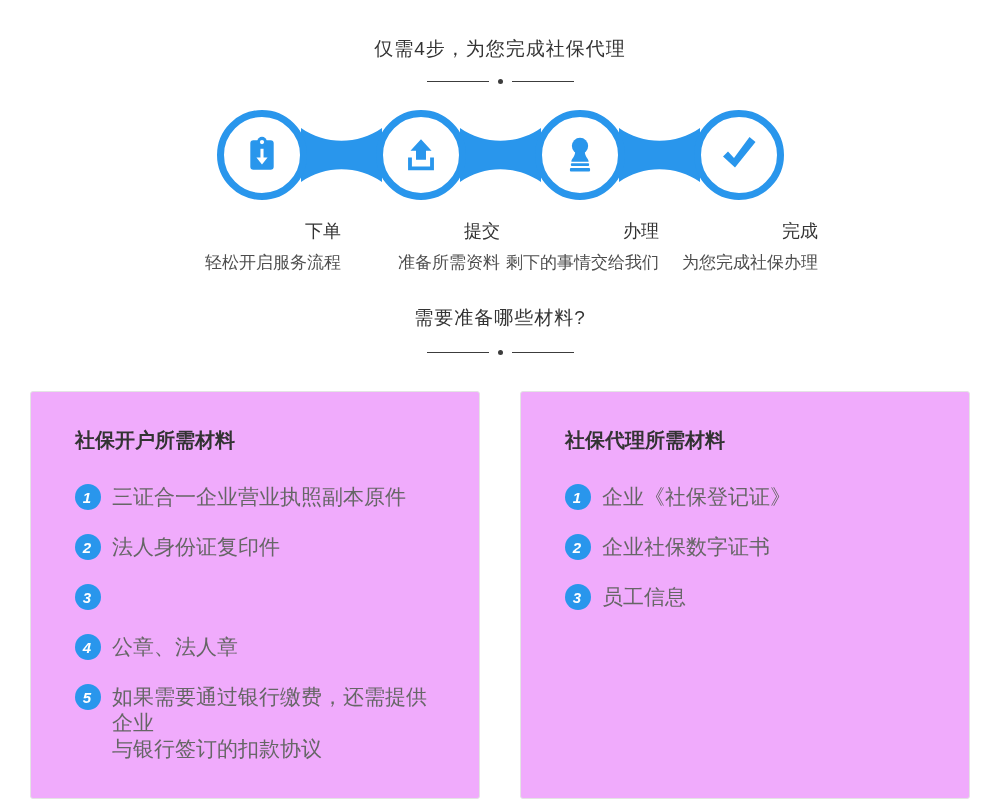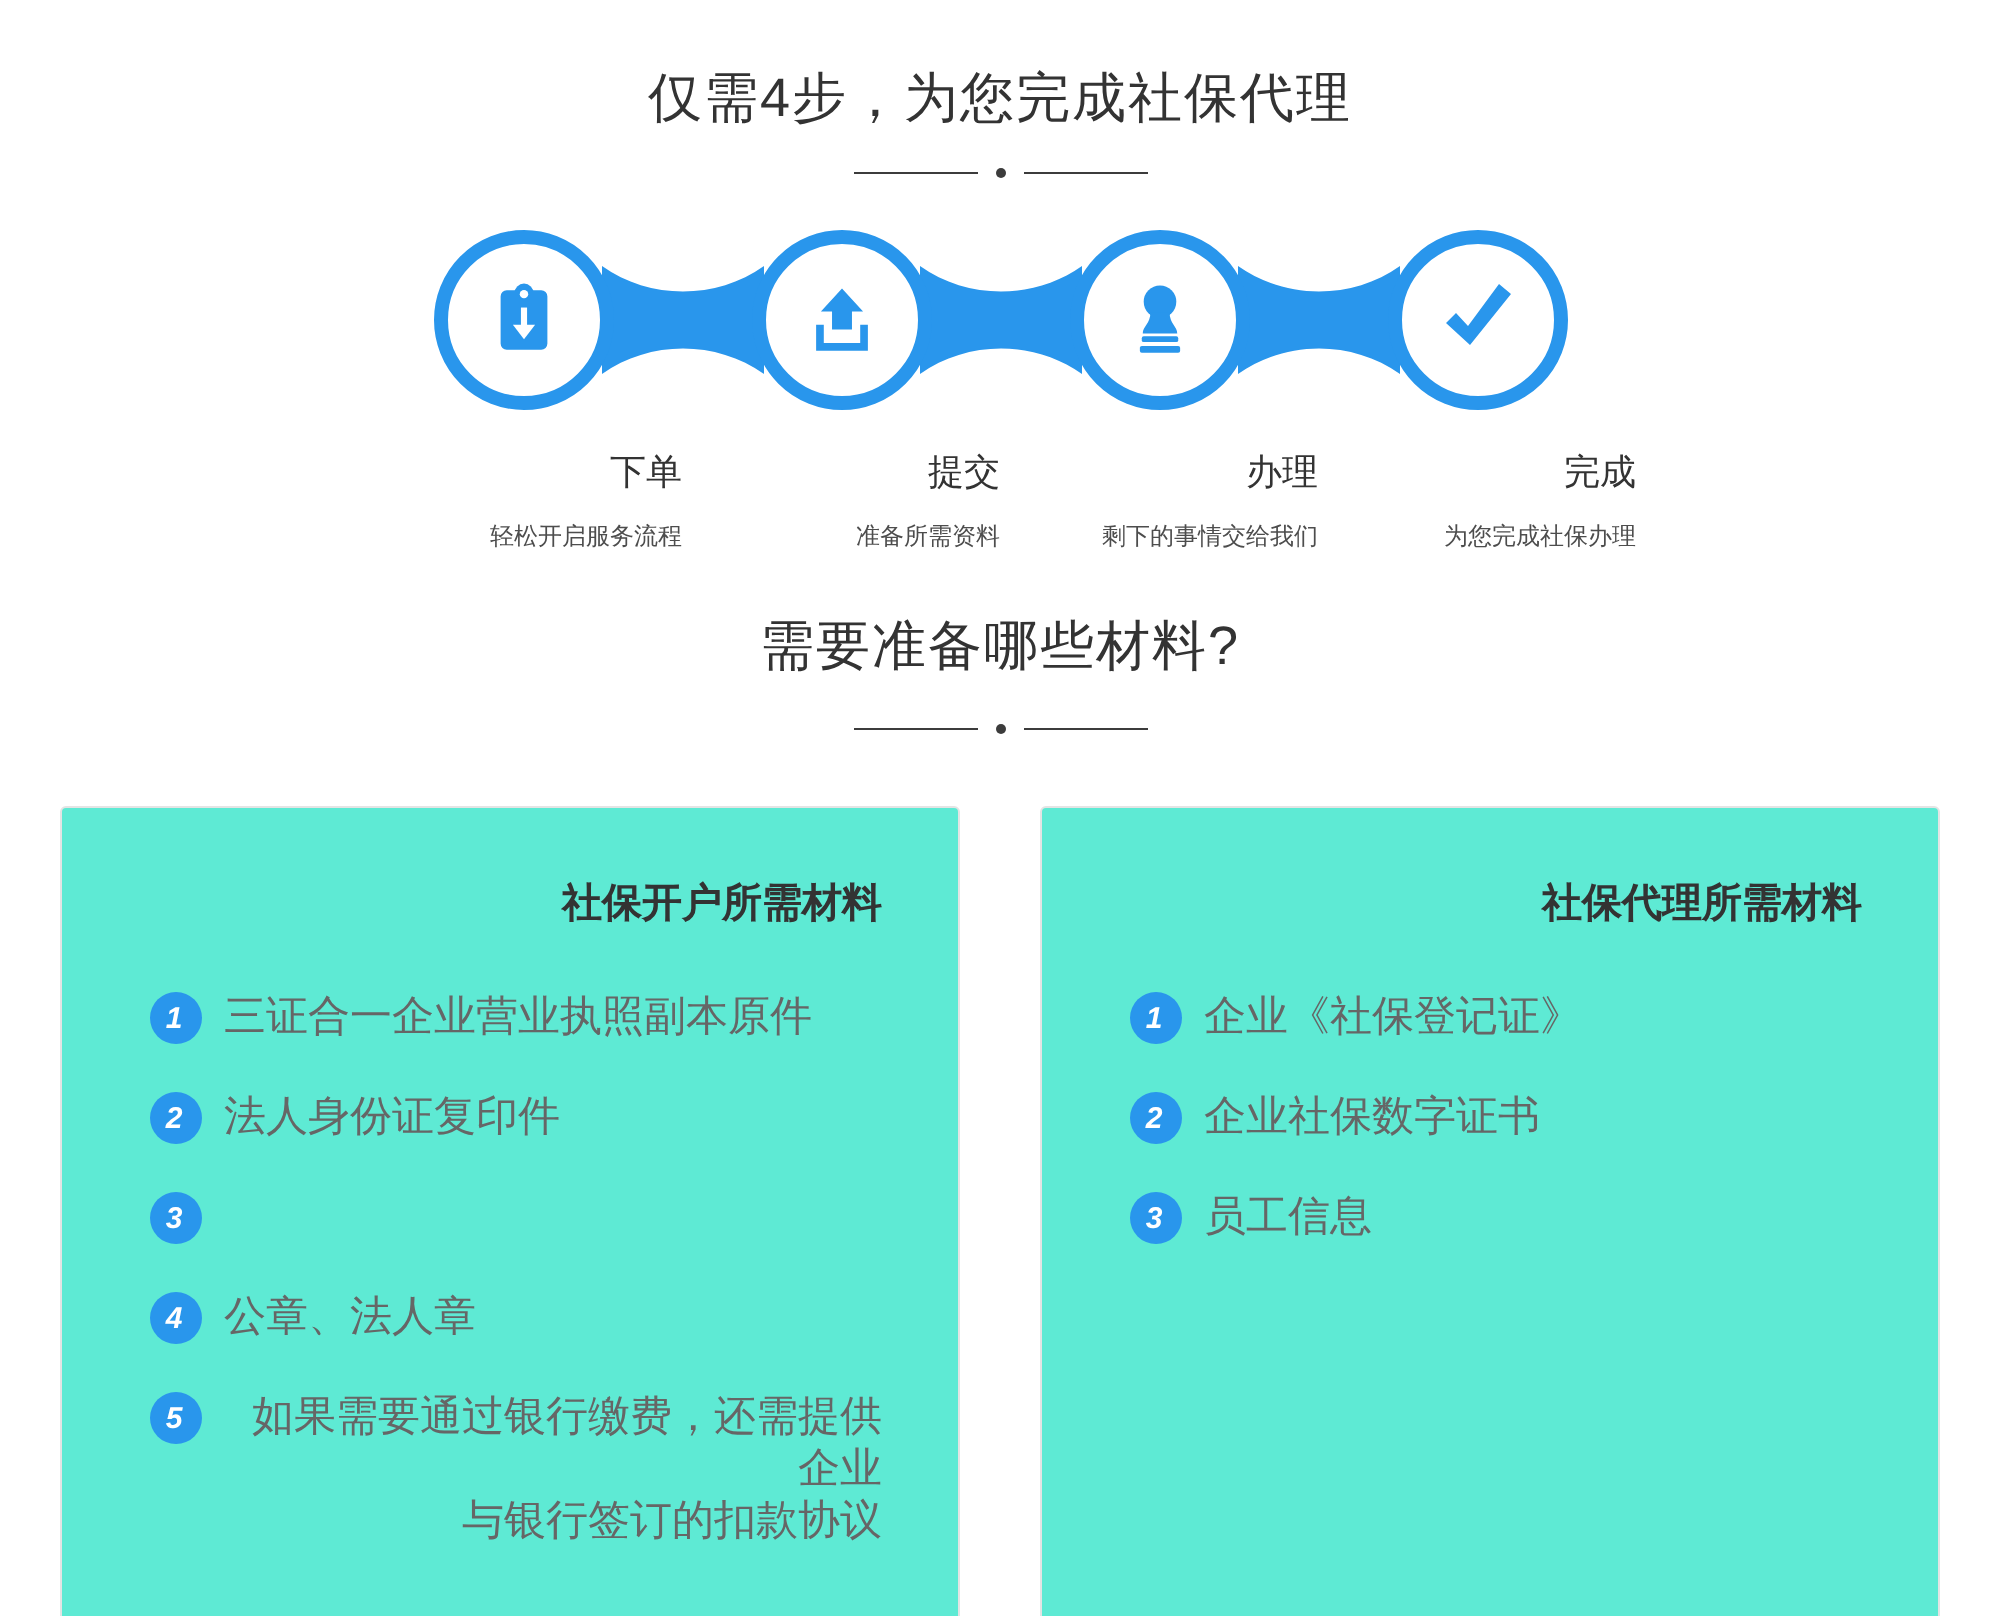--- a/index.html
+++ b/index.html
@@ -10,48 +10,47 @@
     --card-border:#E4E4E4;
     --divider:#3C3C3C;
   }
   *{box-sizing:border-box;}
   html,body{margin:0;padding:0;}
   body{
     width:1000px;height:808px;background:#ffffff;overflow:hidden;
     font-family:"Liberation Sans","DejaVu Sans",sans-serif;
   }
   .sec-title{
-    text-align:center;font-size:27px;line-height:34px;color:var(--heading);
+    text-align:center;font-size:19px;line-height:34px;color:var(--heading);
     font-weight:400;letter-spacing:1px;
   }
   .title-1{margin-top:32px;}
   .title-2{margin-top:30px;}
   .divider{display:flex;align-items:center;justify-content:center;gap:9px;margin-top:12px;}
   .divider .line{width:62px;height:1px;background:var(--divider);}
   .divider .dot{width:5px;height:5px;border-radius:50%;background:var(--divider);}
 
   
   .steps-row{width:567px;margin:26px auto 0;display:flex;align-items:center;}
   .circle{
     width:90px;height:90px;flex:none;border:7px solid var(--accent);border-radius:50%;
     background:#fff;display:flex;align-items:center;justify-content:center;
     position:relative;z-index:1;
   }
   .connector{width:81px;height:54px;flex:none;margin:0 -6px;z-index:0;}
   .labels-row{width:636px;margin:20px auto 0;display:flex;}
   .step-col{width:159px;text-align:right;flex:none;}
   .step-label{font-size:18px;color:var(--heading);line-height:22px;}
-  .step-desc{font-size:12px;color:var(--desc);margin-top:13px;line-height:16px;}
+  .step-desc{font-size:17px;color:var(--desc);margin-top:13px;line-height:16px;}
 
   
   .cards{width:940px;margin:36px auto 0;display:flex;gap:40px;align-items:stretch;}
   .card{
-    flex:1;background:#5eead4;border:1px solid var(--card-border);border-radius:3px;
+    flex:1;background:#f0abfc;border:1px solid var(--card-border);border-radius:3px;
     padding:34px 38px 36px 44px;
-    text-align:right;
   }
   .card-title{font-size:20px;font-weight:700;color:var(--heading);line-height:28px;}
   .item-list{margin-top:30px;}
   .item{display:flex;align-items:flex-start;margin-bottom:24px;}
   .item:last-child{margin-bottom:0;}
   .badge{
     width:26px;height:26px;flex:none;border-radius:50%;background:var(--accent);
     color:#fff;font-size:15px;font-weight:700;font-style:italic;
     display:flex;align-items:center;justify-content:center;padding-right:2px;
   }

